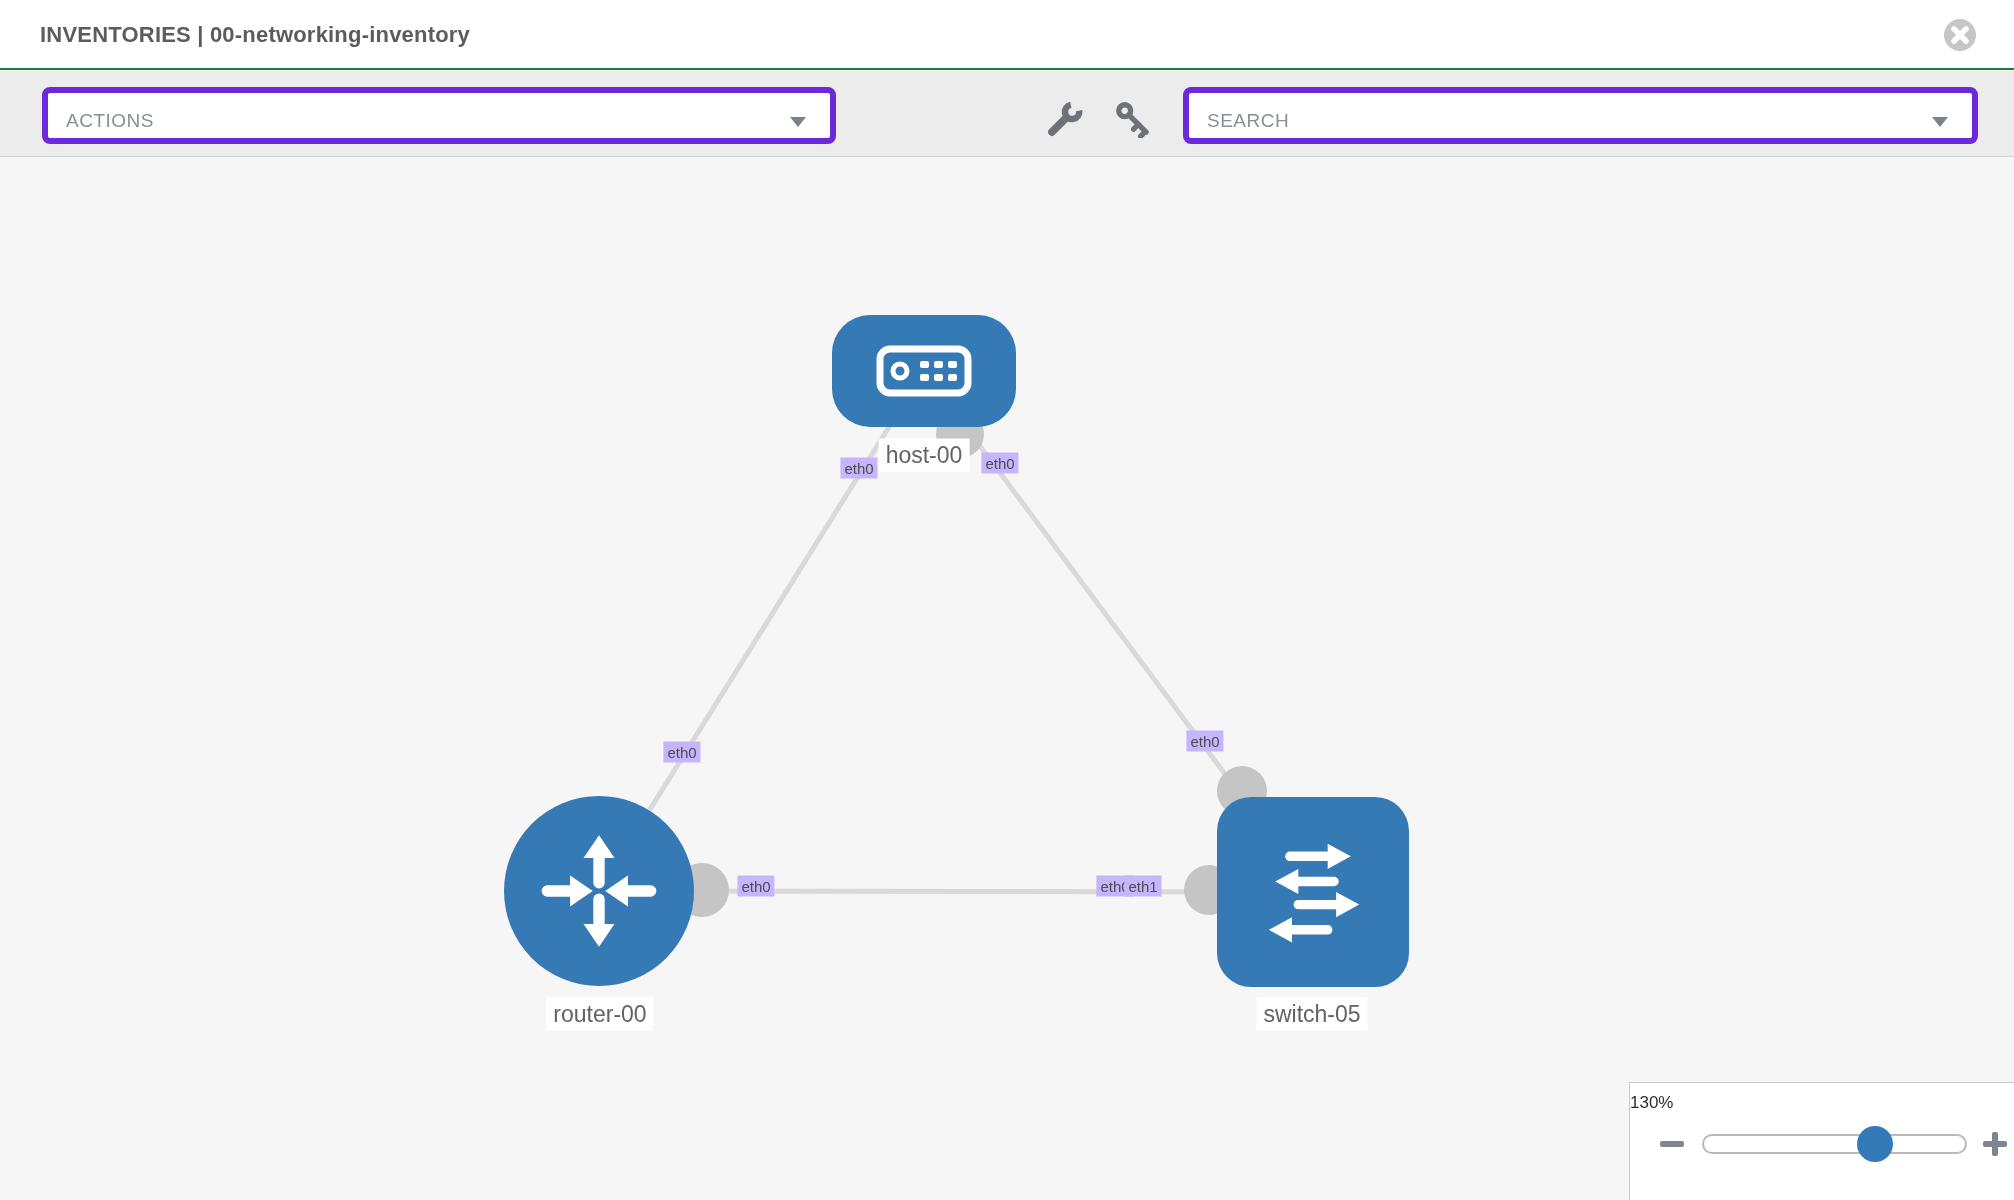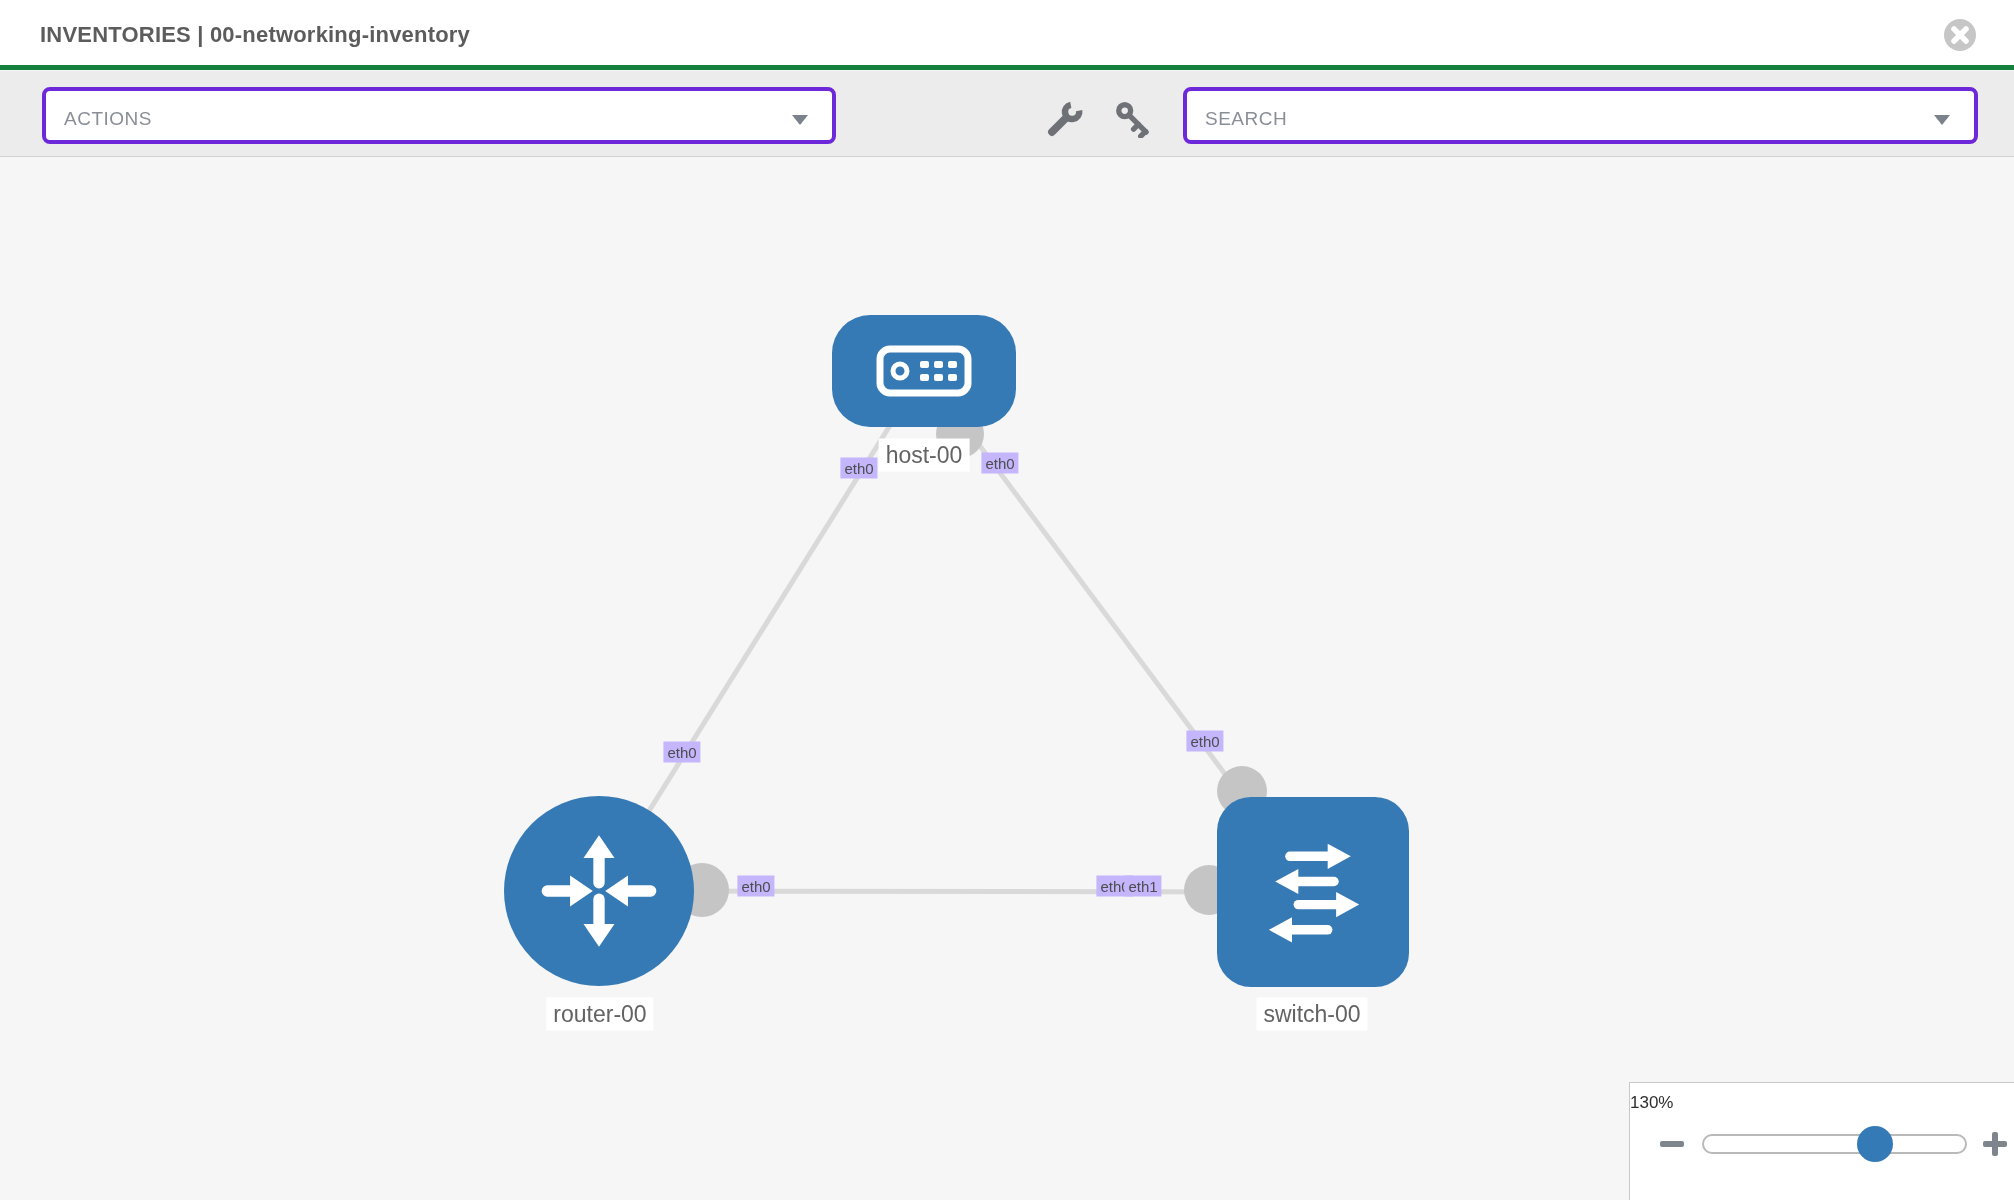--- a/index.html
+++ b/index.html
@@ -3,37 +3,37 @@
 <meta charset="utf-8">
 <style>
   html,body{margin:0;padding:0;}
   body{
     width:2014px;height:1200px;position:relative;overflow:hidden;
     font-family:"Liberation Sans",sans-serif;background:#f6f6f6;
   }
   
   .hdr{
     position:absolute;left:0;top:0;width:2014px;height:70px;background:#ffffff;
-    border-bottom:5px solid #15803d;box-sizing:border-box;
+    border-bottom:2px solid #15803d;box-sizing:border-box;
   }
   .hdr h1{
     position:absolute;left:40px;top:0;height:70px;line-height:70px;margin:0;
     font-size:22px;font-weight:700;color:#5c5c5c;letter-spacing:.2px;
   }
   .close-btn{
     position:absolute;left:1943px;top:18px;width:34px;height:34px;padding:0;border:0;
     background:transparent;cursor:pointer;
   }
   
   .toolbar{
     position:absolute;left:0;top:71px;width:2014px;height:86px;background:#ececec;
     border-bottom:1px solid #d2d2d2;box-sizing:border-box;
   }
   .select{
-    position:absolute;top:16px;height:57px;background:#ffffff;border:4px solid #6d28d9;
+    position:absolute;top:16px;height:57px;background:#ffffff;border:6px solid #6d28d9;
     border-radius:8px;box-sizing:border-box;cursor:pointer;
   }
   .select .lbl{
     position:absolute;left:18px;top:0;line-height:55px;font-size:19px;color:#8a8f97;
     letter-spacing:.5px;
   }
   .caret{
     position:absolute;right:24px;top:24px;width:0;height:0;
     border-left:8px solid transparent;border-right:8px solid transparent;
     border-top:10px solid #7c828b;
@@ -175,21 +175,21 @@
         <polygon points="24,50 46,38 46,62" fill="#ffffff"></polygon>
         <line x1="46" y1="72" x2="86" y2="72" stroke="#ffffff" stroke-width="9" stroke-linecap="round"></line>
         <polygon points="104,72 82,60 82,84" fill="#ffffff"></polygon>
         <line x1="74" y1="96" x2="36" y2="96" stroke="#ffffff" stroke-width="9" stroke-linecap="round"></line>
         <polygon points="18,96 40,84 40,108" fill="#ffffff"></polygon>
       </svg>
     </div>
 
     <span class="nlabel" style="left:915px;top:297px;">host-00</span>
     <span class="nlabel" style="left:591px;top:856px;text-align:center;">router-00</span>
-    <span class="nlabel" style="left:1303px;top:856px;">switch-00</span>
+    <span class="nlabel" style="left:1303px;top:856px;">switch-05</span>
 
     <span class="elabel" style="left:850px;top:310px;">eth0</span>
     <span class="elabel" style="left:673px;top:594px;">eth0</span>
     <span class="elabel" style="left:991px;top:305px;">eth0</span>
     <span class="elabel" style="left:1196px;top:583px;">eth0</span>
     <span class="elabel" style="left:747px;top:728px;">eth0</span>
     <span class="elabel behind" style="left:1106px;top:728px;">eth0</span>
     <span class="elabel front" style="left:1134px;top:728px;">eth1</span>
 
     <div class="zoom-panel">

